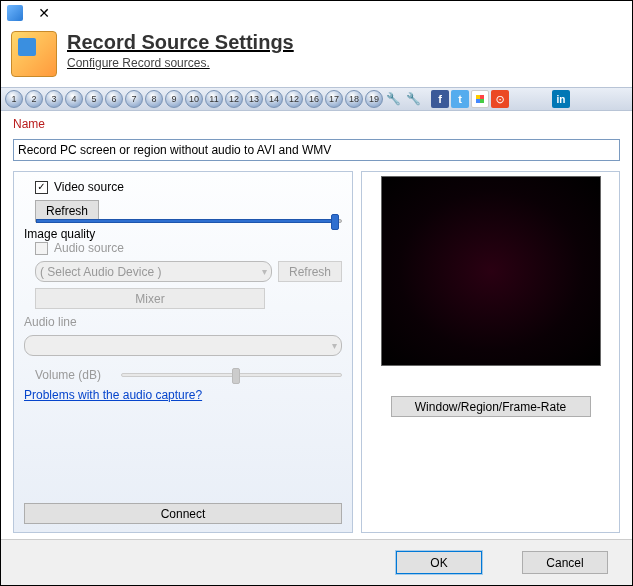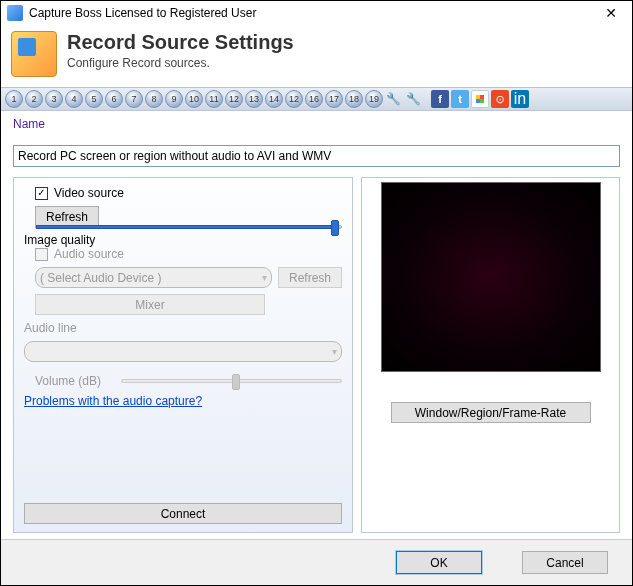--- a/index.html
+++ b/index.html
@@ -2,39 +2,39 @@
 <html><head>
 <meta charset="utf-8">
 <style>
 * { box-sizing: border-box; font-family: "Segoe UI", Tahoma, sans-serif; font-size: 12px; }
 body { margin: 0; padding: 0; background: #fff; }
 .window { width: 633px; height: 586px; border: 1px solid #000; position: relative; background: #fff; display: flex; flex-direction: column; }
 .titlebar { height: 24px; display: flex; align-items: center; padding: 0 6px; background: #fff; }
 .titlebar .app-icon { width: 16px; height: 16px; background: linear-gradient(135deg,#6fb7ff,#2a7bd6); border-radius: 2px; margin-right: 6px; display:inline-block; }
 .titlebar .title { flex: 1; font-size: 12px; }
 .titlebar .close { width: 30px; height: 22px; display:flex; align-items:center; justify-content:center; cursor:pointer; font-size: 14px; }
-.header { display:flex; padding: 6px 22px 10px 10px; }
+.header { display:flex; padding: 6px 22px 10px 10px; text-decoration: underline; }
 .header .big-icon { width: 46px; height: 46px; margin-right: 10px; background: linear-gradient(135deg,#ffd86b,#ff9a3c); border: 1px solid #c78a2a; border-radius: 4px; position:relative; }
 .header .big-icon::after { content:""; position:absolute; left:6px; top:6px; width:18px; height:18px; background:#3a8fe0; border-radius:2px; }
 .header h1 { margin: 0; font-size: 20px; font-weight: bold; color: #333; }
 .header .sub { font-size: 12px; color: #444; margin-top: 2px; }
 .toolbar { height: 24px; background: linear-gradient(#e9eef6,#cfd8e6); border-top: 1px solid #b8c4d6; border-bottom: 1px solid #b8c4d6; display:flex; align-items:center; padding: 0 4px; gap:2px; }
 .num-btn { width:18px; height:18px; background: radial-gradient(circle at 40% 30%, #fff, #9db4d4 70%, #6b87ad); border-radius: 50%; font-size: 9px; color:#333; display:flex; align-items:center; justify-content:center; cursor:pointer; border: 1px solid #7a93b5; }
 .tool-icon { width:18px; height:18px; display:flex; align-items:center; justify-content:center; cursor:pointer; border: 1px solid transparent; border-radius:2px; }
 .tool-icon.wrench { font-size: 12px; color:#555; }
 .social { width:18px; height:18px; border-radius:2px; cursor:pointer; }
 .spacer-sm { width: 4px; }
 .fb { background:#3b5998; color:#fff; display:flex;align-items:center;justify-content:center;font-weight:bold;font-size:11px;}
 .tw { background:#55acee; color:#fff; display:flex;align-items:center;justify-content:center;font-weight:bold;font-size:11px;}
 .gp { background:#fff; border:1px solid #ccc; display:flex;align-items:center;justify-content:center; }
 .gp-inner { width:8px; height:8px; background:conic-gradient(#f44 0 25%, #4c4 0 50%, #48f 0 75%, #fc0 0);}
 .su { background:#eb4924; color:#fff; display:flex;align-items:center;justify-content:center;font-size:11px;}
-.in { background:#0077b5; color:#fff; display:flex;align-items:center;justify-content:center;font-weight:normal;font-size:16px;}
+.in { background:#0077b5; color:#fff; display:flex;align-items:center;justify-content:center;font-weight:bold;font-size:10px;margin-left:41px;}
 .content { padding: 6px 12px; flex: 1; display:flex; flex-direction:column; }
-.lbl { font-size: 12px; color:#4c1d95; margin-bottom: 14px; }
+.lbl { font-size: 12px; color:#b91c1c; margin-bottom: 8px; }
 .name-input { width: 100%; height: 22px; border: 1px solid #7a9ac0; padding: 2px 4px; background:#fff; }
 .columns { display:flex; gap: 8px; margin-top: 10px; flex: 1; }
 .col-left { width: 340px; border: 1px solid #b9c8dc; background: linear-gradient(#fdfeff, #e8eef7); padding: 8px 10px; display:flex; flex-direction:column; gap: 6px; }
 .col-right { flex:1; border: 1px solid #b9c8dc; background: #fff; padding: 0; display:flex; flex-direction:column; align-items:center; justify-content:flex-start; }
 .row { display:flex; align-items:center; gap:6px;padding-left:11px; }
 .chk { width:13px; height:13px; border:1px solid #333; background:#fff; display:inline-flex; align-items:center; justify-content:center; font-size:10px; line-height:1; }
 .chk.disabled { border-color:#aaa; background:#f3f3f3; }
 .chk.checked::after { content:"✓"; color:#000; font-size:10px; }
 select, .fake-select { height: 21px; border:1px solid #7a7a7a; background:#e9e9e9; padding: 0 18px 0 4px; appearance:none; position:relative; font-size:12px; }
 .fake-select { display:inline-flex; align-items:center; min-width:0; }
@@ -56,21 +56,20 @@
 .footer .btn { width: 86px; height: 23px;}
 .footer .btn.primary { border:1px solid #0078d7; box-shadow: 0 0 0 1px rgba(0,120,215,0.3);}
 .mixer-btn { width: 230px; }
 </style>
 </head>
 <body>
 
 <div class="window">
   <div class="titlebar">
     <span class="app-icon"></span>
-    <span class="title">Capture Boss Licensed to Registered User</span>
     <div class="close">✕</div>
   </div>
 
   <div class="header">
     <div class="big-icon"></div>
     <div>
       <h1>Record Source Settings</h1>
       <div class="sub">Configure Record sources.</div>
     </div>
   </div>

